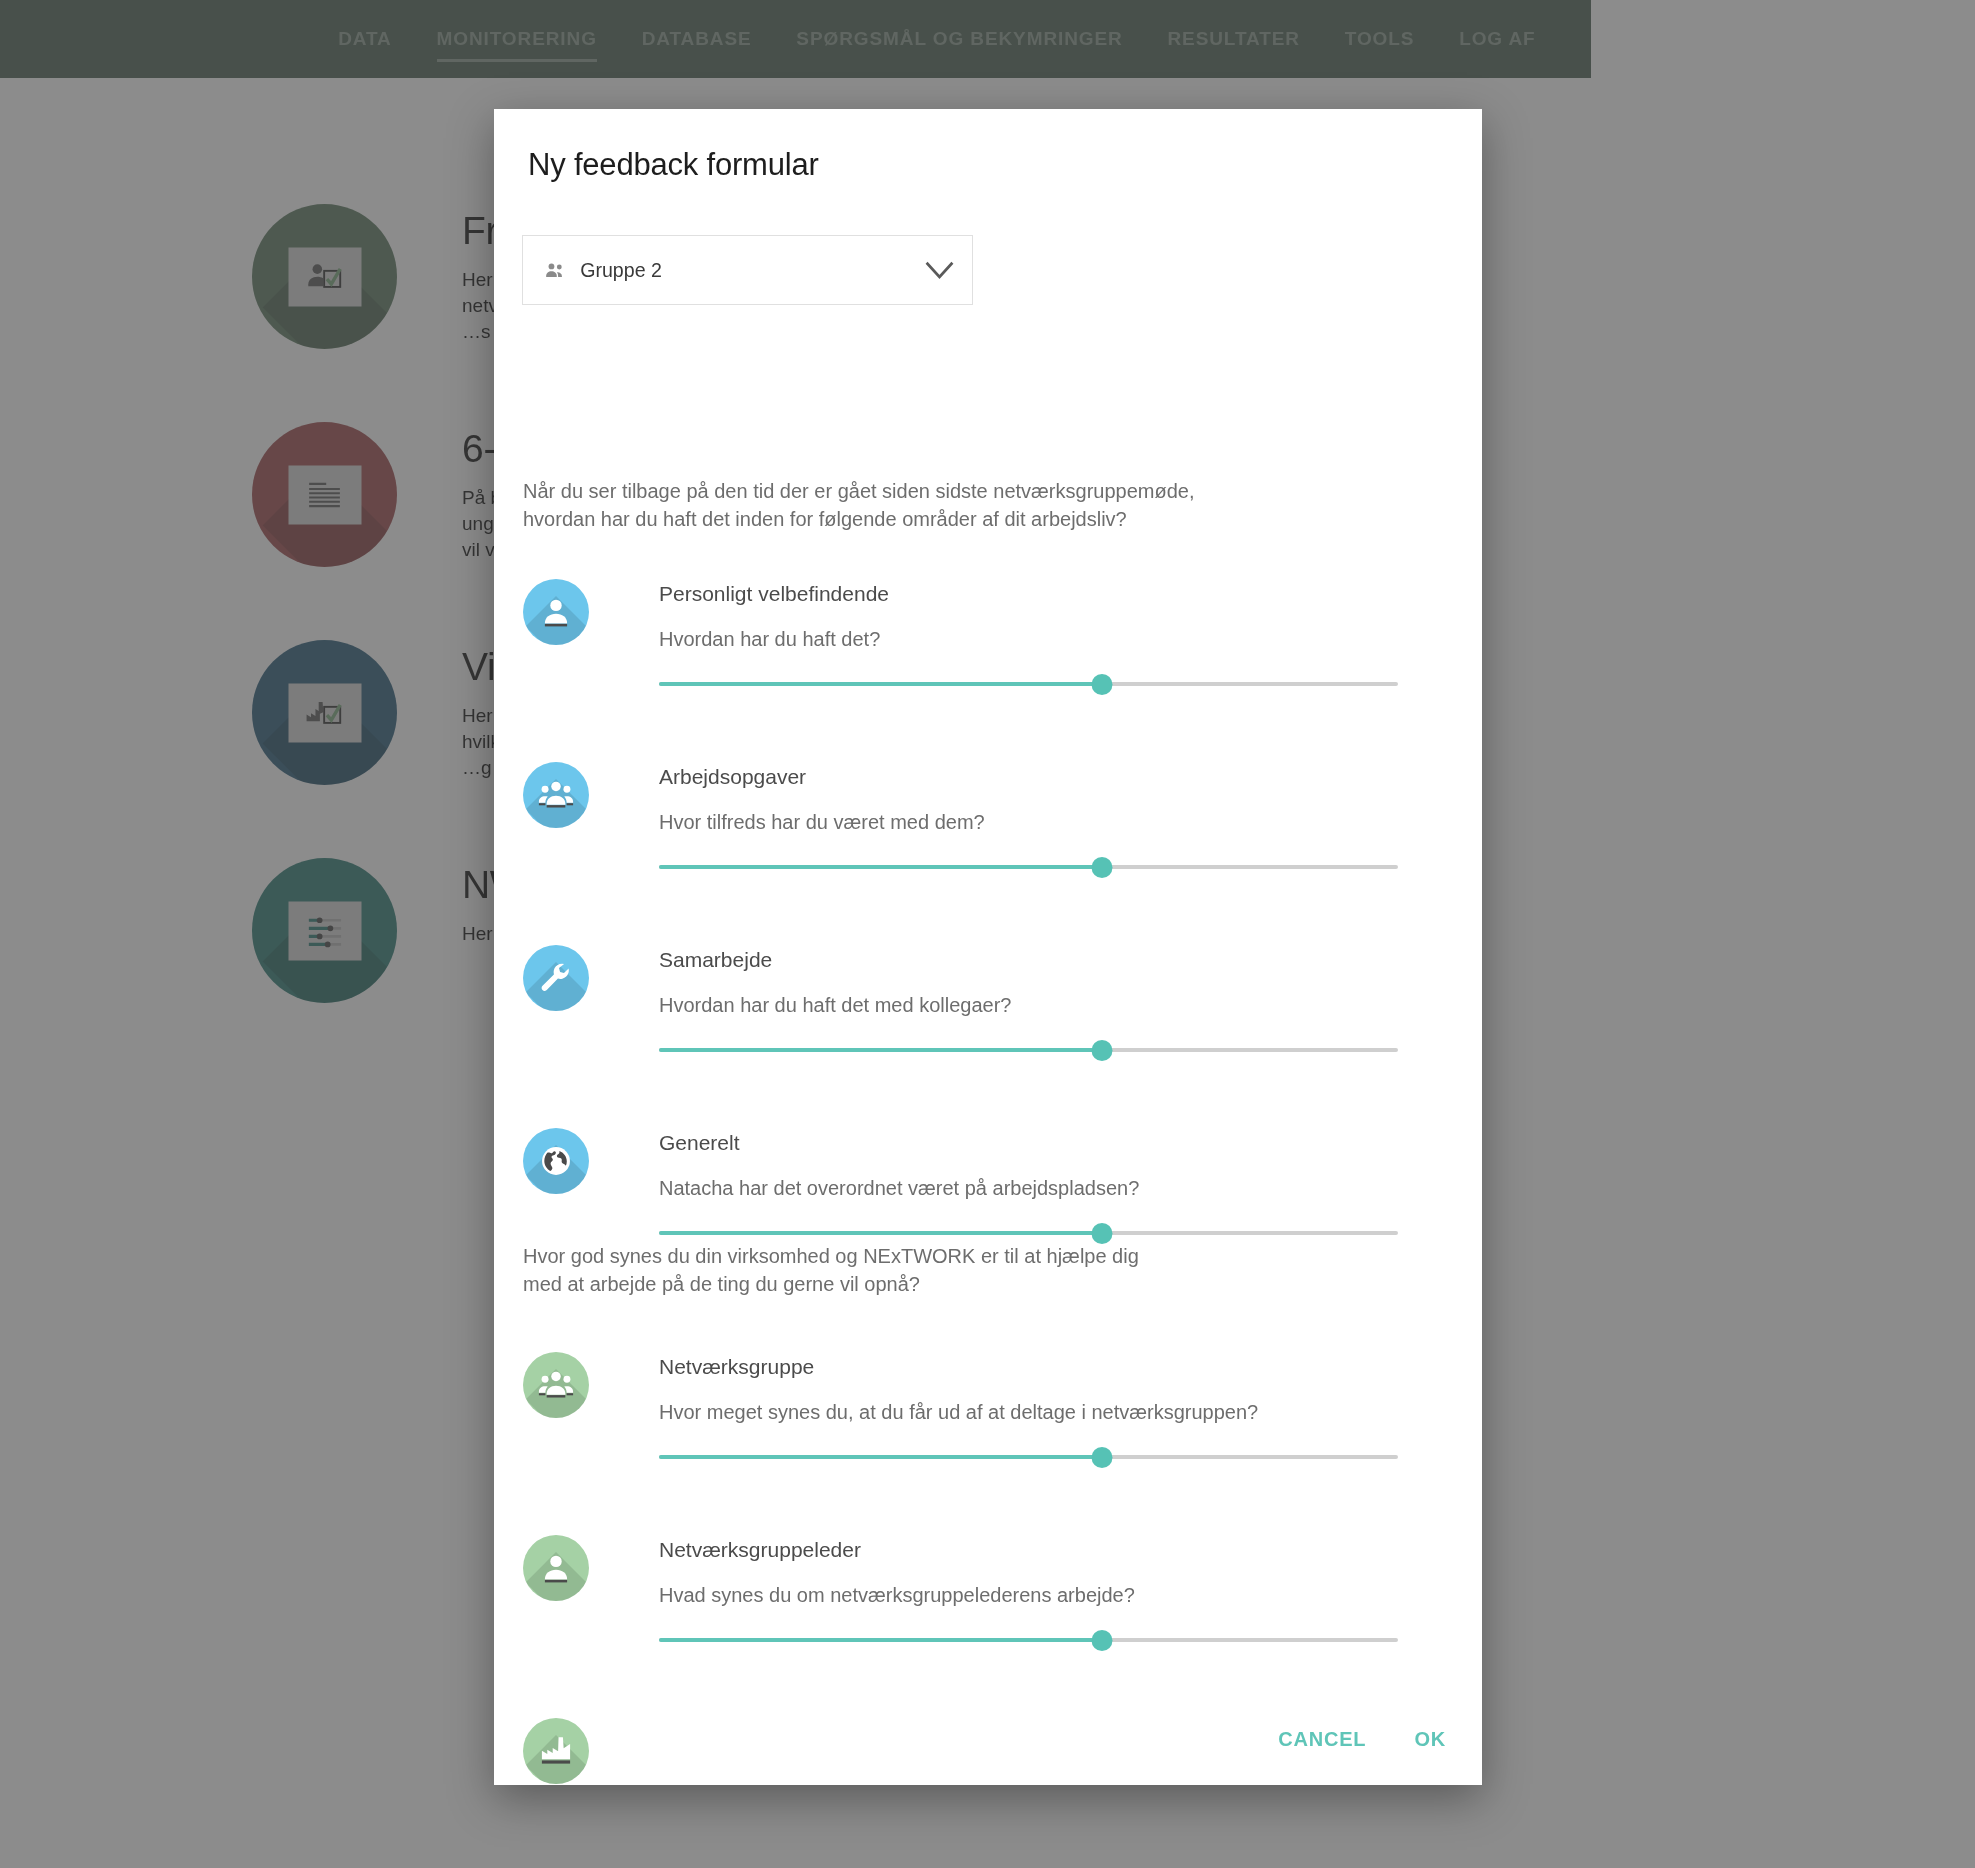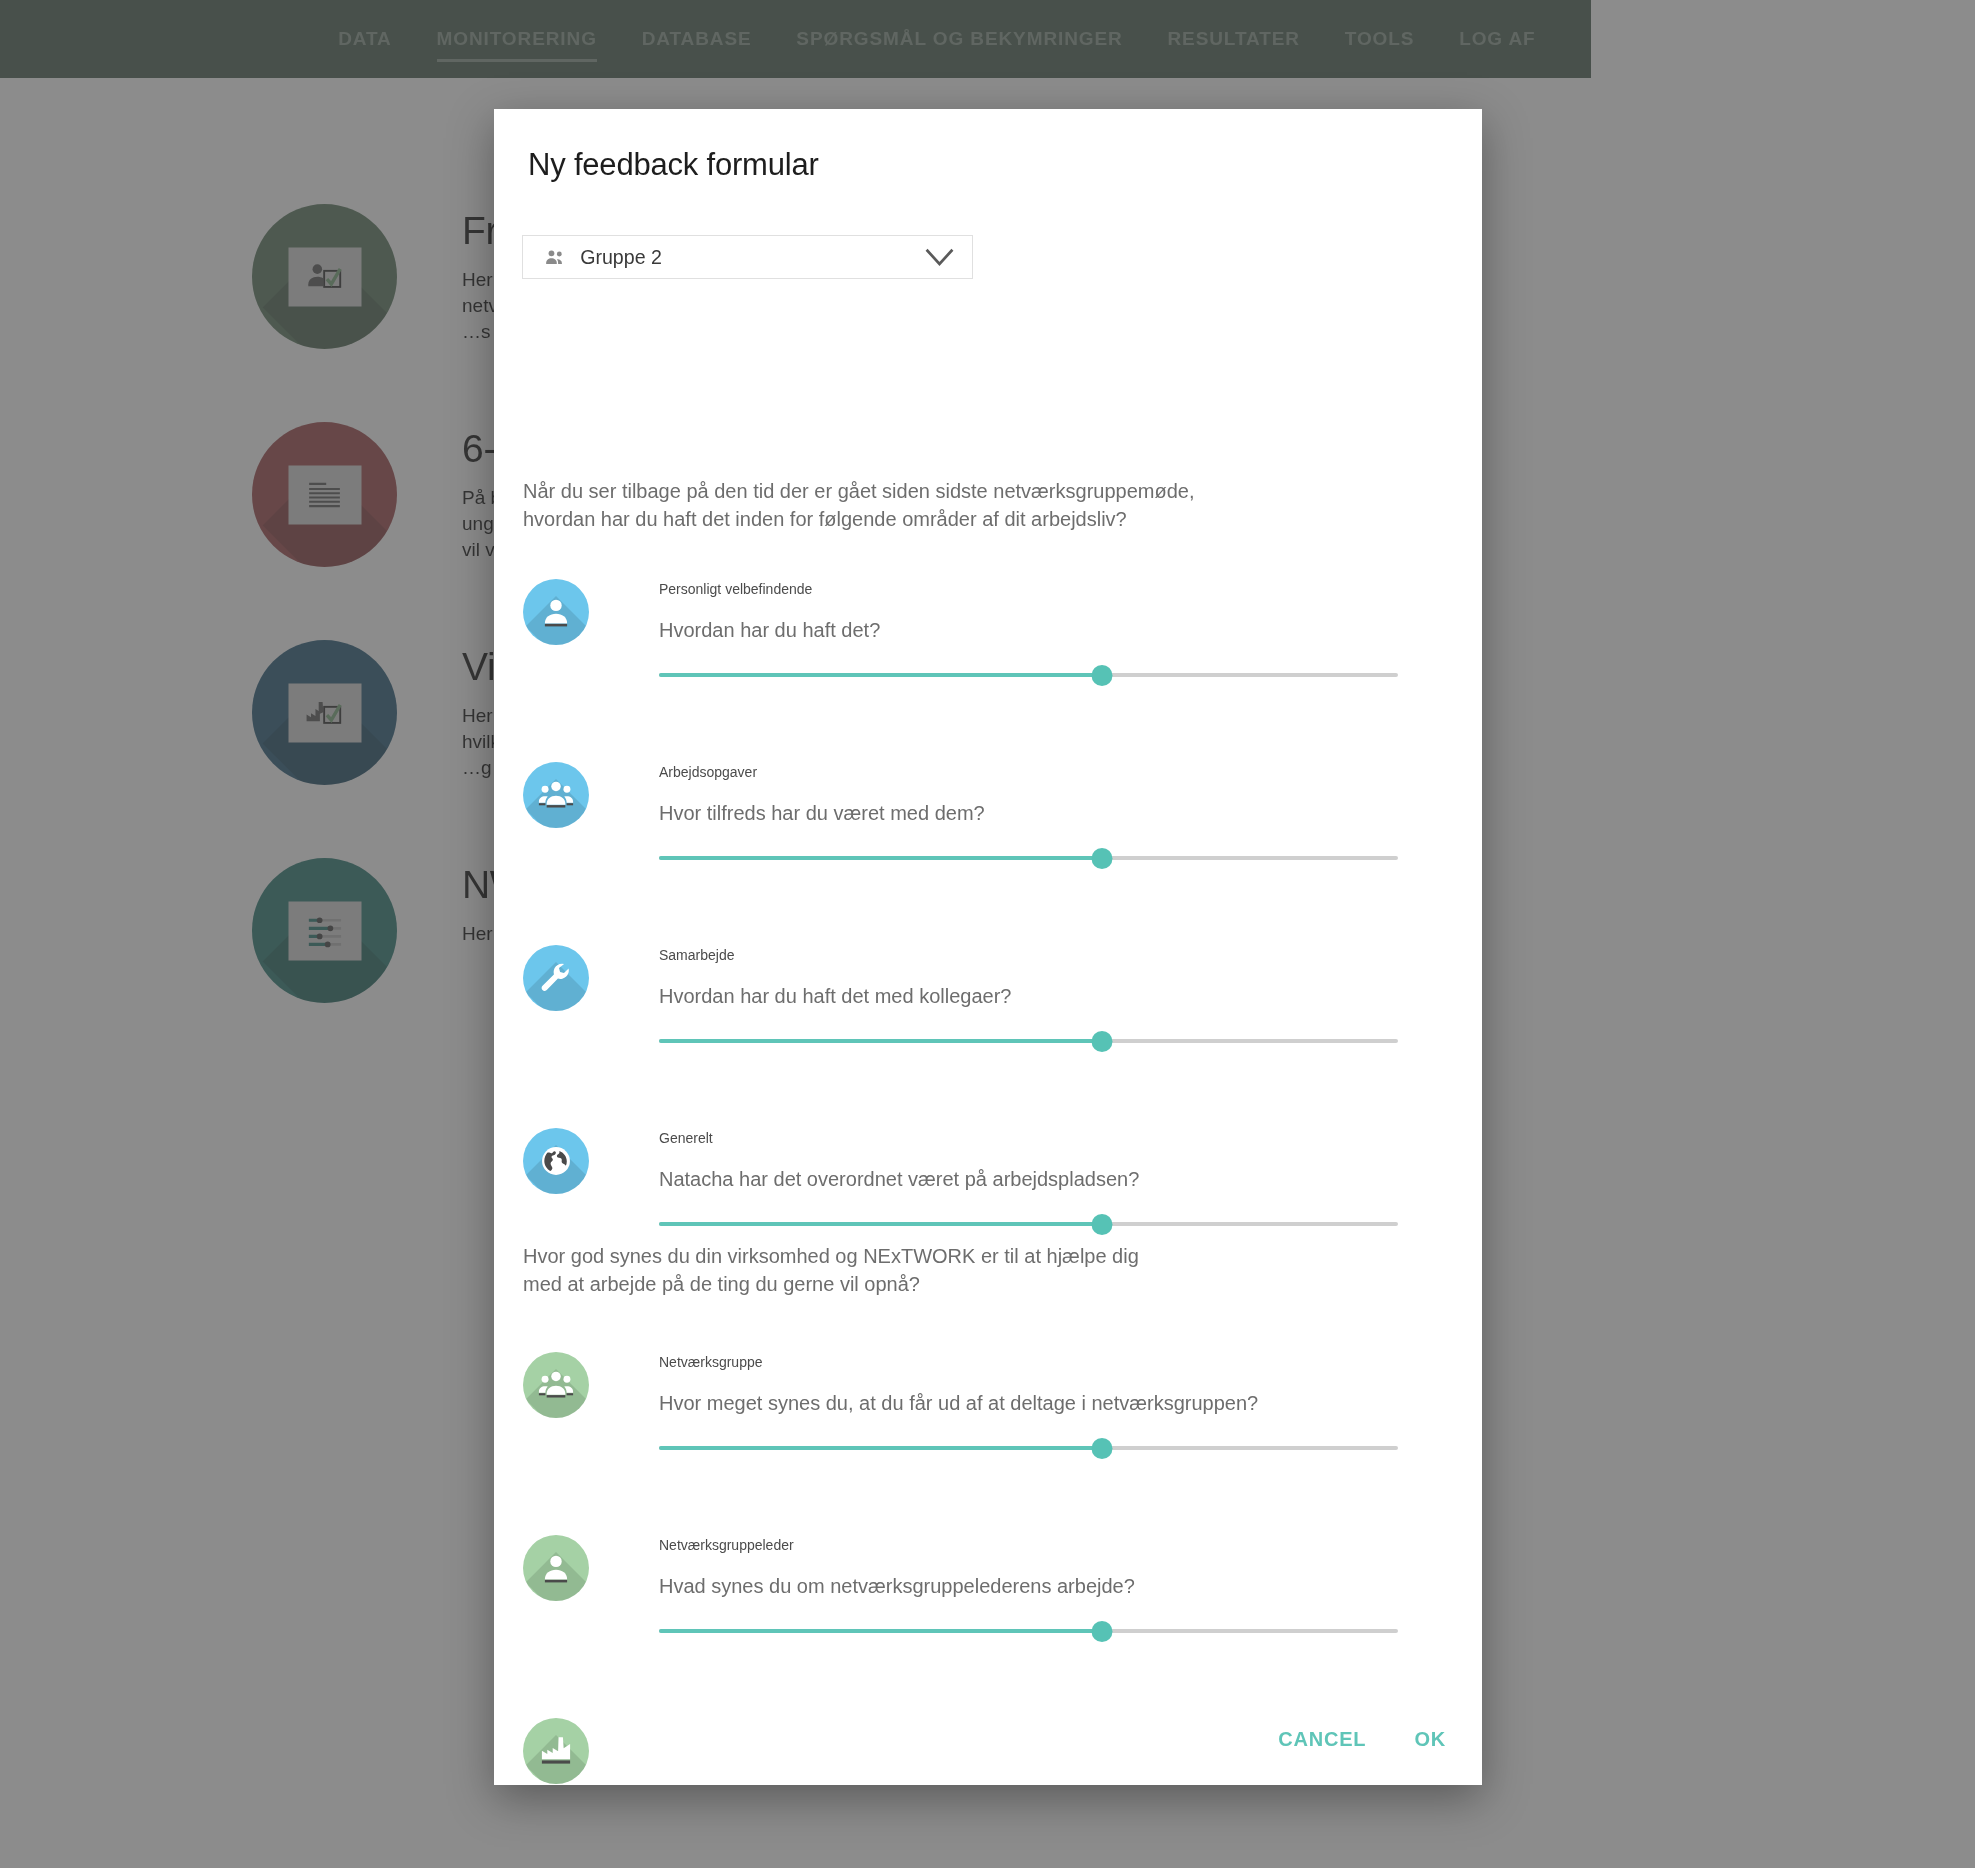--- a/index.html
+++ b/index.html
@@ -95,21 +95,21 @@
     position: absolute; left: 34px; top: 38px;
     font-size: 31px; color: #1d1d1d; font-weight: normal;
     letter-spacing: -0.2px;
   }
 
   .selectors {
     position: absolute; left: 28px; top: 126px;
     width: 932px; display: flex; gap: 29px;
   }
   .select {
-    width: 451px; height: 44px;
+    width: 451px; height: 70px;
     border: 1.4px solid #e0e0e0;
     background: #fff;
     display: flex; align-items: center;
     padding: 0 17px 0 19.6px;
     cursor: pointer;
   }
   .select .sel-icon {
     width: 25px; height: 25px; flex: 0 0 25px;
     margin-right: 12.6px; display: flex; align-items: center; justify-content: center;
   }
@@ -143,21 +143,21 @@
     width: 112px; height: 43px;
     background: rgba(0,0,0,0.11);
     transform: rotate(45deg);
     transform-origin: 0 0;
   }
   .item-icon .iglyph {
     position: absolute; left: 0; top: 0; width: 66px; height: 66px;
     display: flex; align-items: center; justify-content: center;
   }
   .item-body { position: absolute; left: 136px; top: 1.4px; right: 0; }
-  .item-title { font-size: 14px; color: #4b4b4b; line-height: 1.3; }
+  .item-title { font-size: 21px; color: #4b4b4b; line-height: 1.3; }
   .item-sub { font-size: 20px; color: #6d6d6d; line-height: 1.35; margin-top: 18px; }
 
   .slider { position: relative; margin-top: 19.6px; height: 24px; width: 739px; cursor: pointer; }
   .slider .track {
     position: absolute; left: 0; top: 9.8px; width: 100%; height: 4.2px;
     background: #cfcfcf; border-radius: 2.1px;
   }
   .slider .fill {
     position: absolute; left: 0; top: 9.8px; height: 4.2px;
     background: #5fc5b8; border-radius: 2.1px;

